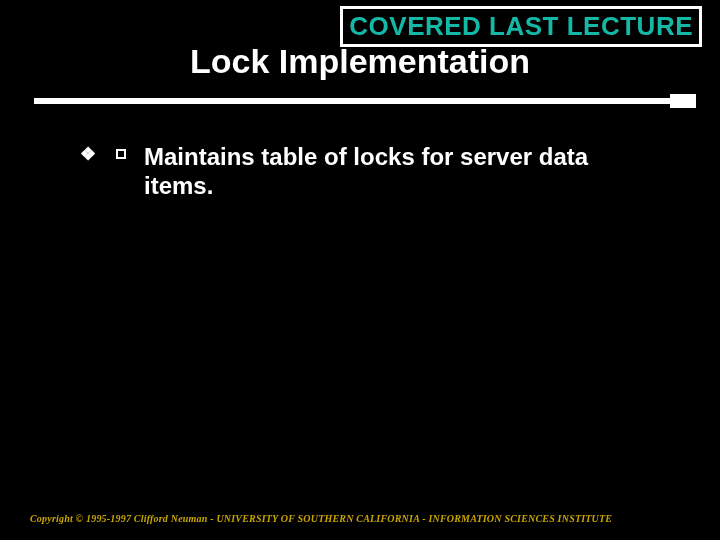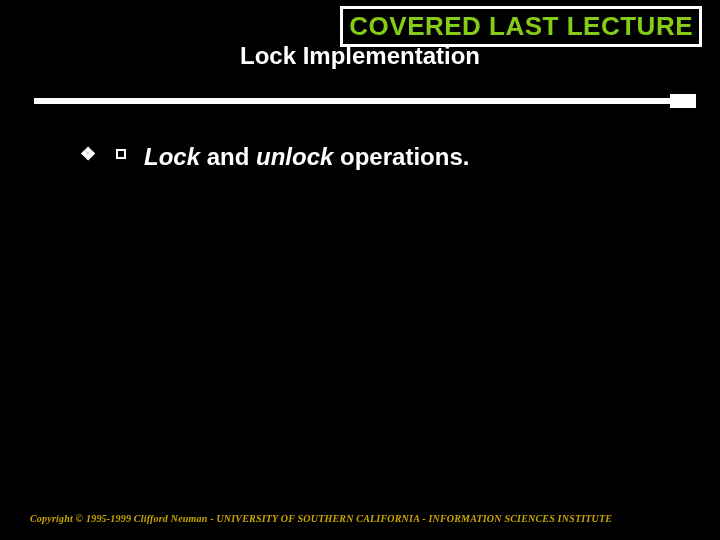--- a/index.html
+++ b/index.html
@@ -10,34 +10,34 @@
     font-family: Arial, Helvetica, sans-serif;
     overflow: hidden;
     position: relative;
   }
   .banner {
     position: absolute;
     top: 6px;
     right: 18px;
     border: 3px solid #fff;
     background: #000;
-    color: #84cc16;
+    color: #14b8a6;
     font-size: 26px;
     font-weight: bold;
     padding: 2px 6px;
     letter-spacing: 0.5px;
   }
   .title {
     position: absolute;
     top: 42px;
     left: 0;
     width: 100%;
     text-align: center;
     color: #fff;
-    font-size: 24px;
+    font-size: 34px;
     font-weight: 900;
     font-family: Arial, sans-serif;
   }
   .rule-wrap {
     position: absolute;
     top: 98px;
     left: 34px;
     right: 24px;
     height: 14px;
   }
@@ -112,23 +112,23 @@
   <div class="rule-line"></div>
   <div class="rule-cap"></div>
 </div>
 
 <div class="content">
 
   <div class="lvl1">
     <span class="bullet">❖</span>
   </div>
 
-
   <div class="lvl2">
     <span class="bullet"></span>
-    <span><span class="ital">Lock</span><span> and </span><span class="ital">unlock</span><span> operations.</span></span>
+    <span>Maintains table of locks for server data items.</span>
   </div>
+
 
 
 
 </div>
 
-<div class="footer">Copyright © 1995-1999 Clifford Neuman - UNIVERSITY OF SOUTHERN CALIFORNIA - INFORMATION SCIENCES INSTITUTE</div>
+<div class="footer">Copyright © 1995-1997 Clifford Neuman - UNIVERSITY OF SOUTHERN CALIFORNIA - INFORMATION SCIENCES INSTITUTE</div>
 
 </body></html>

